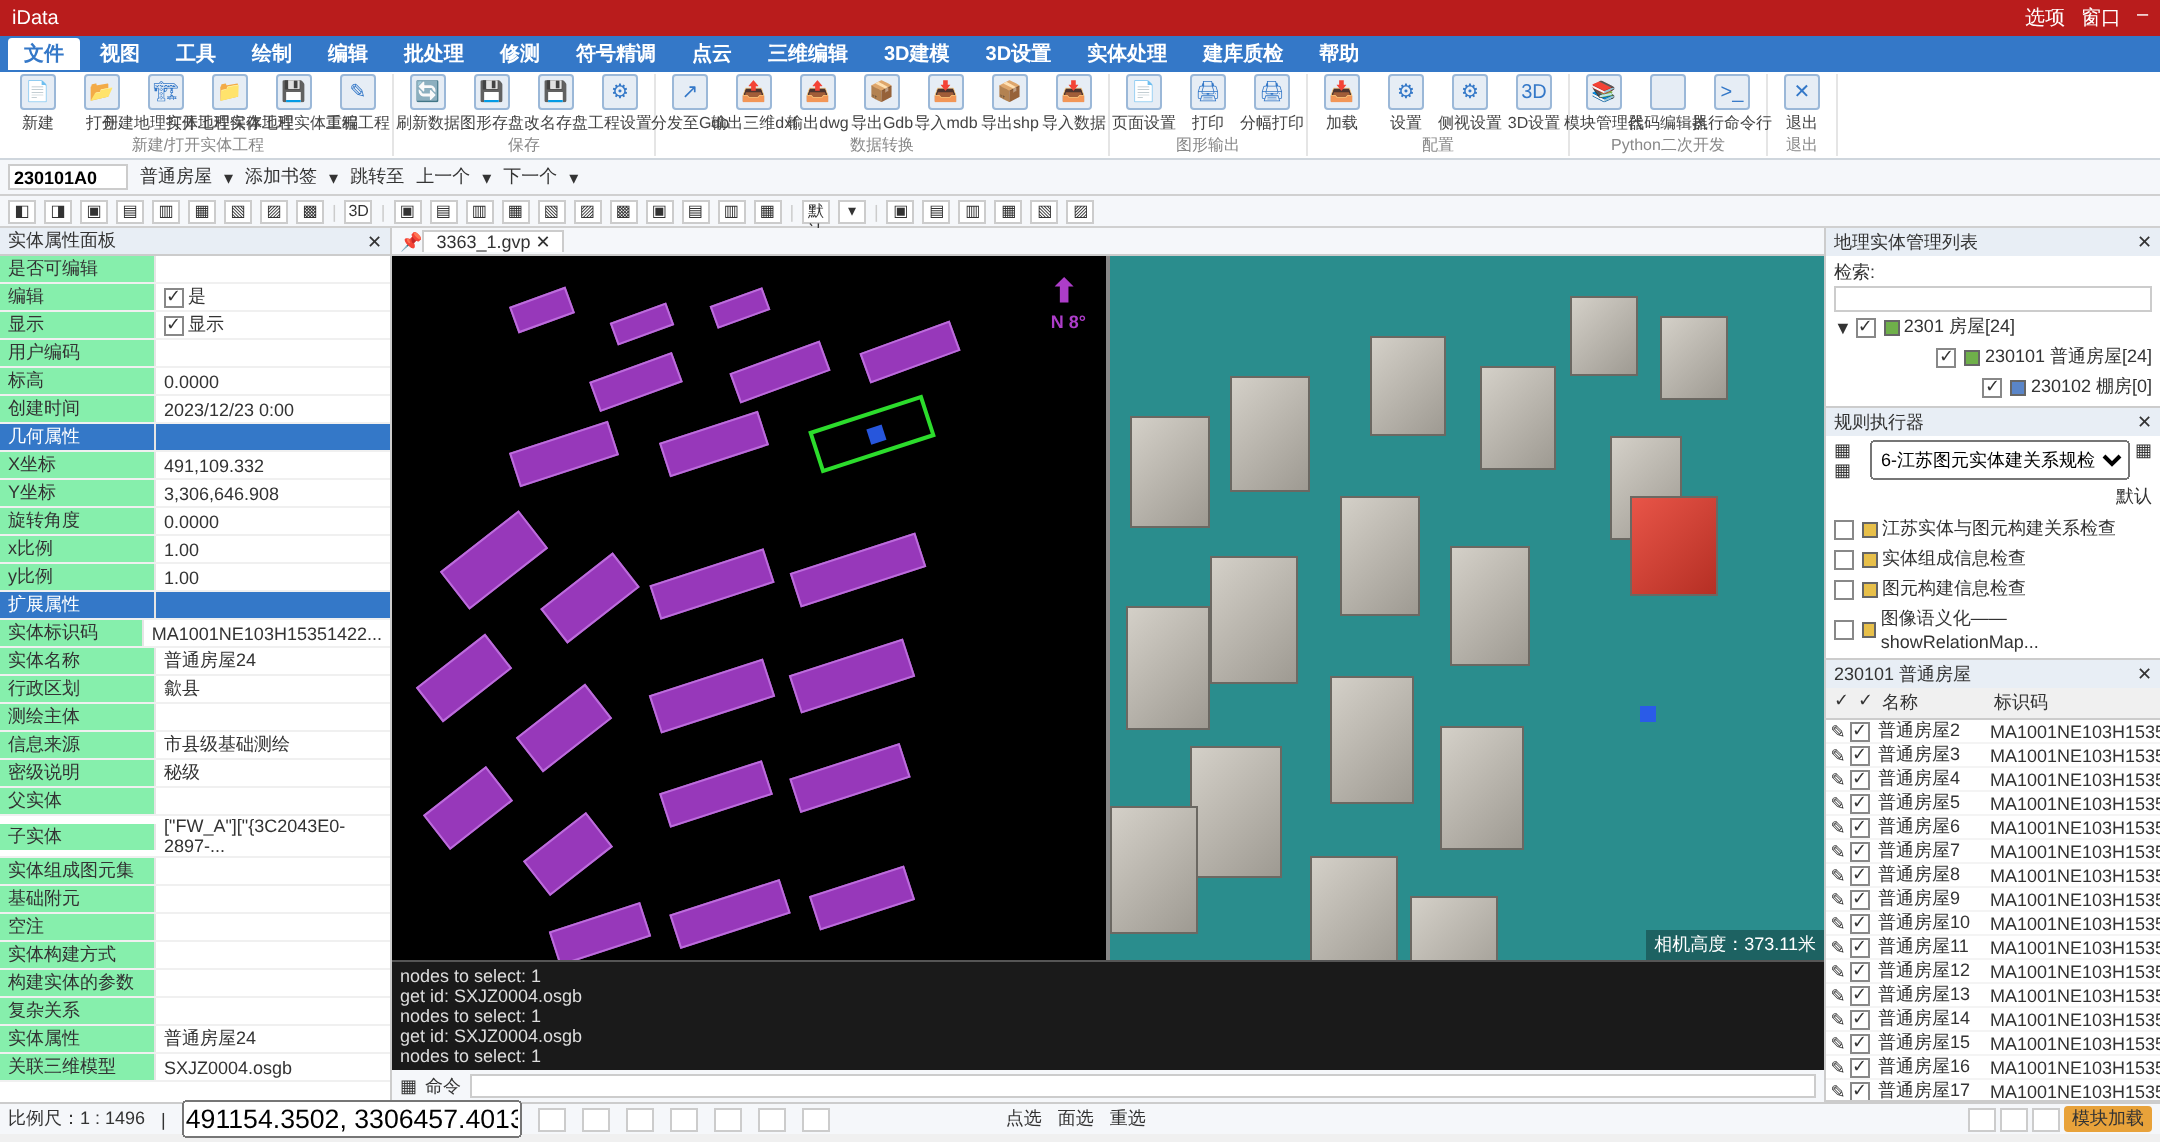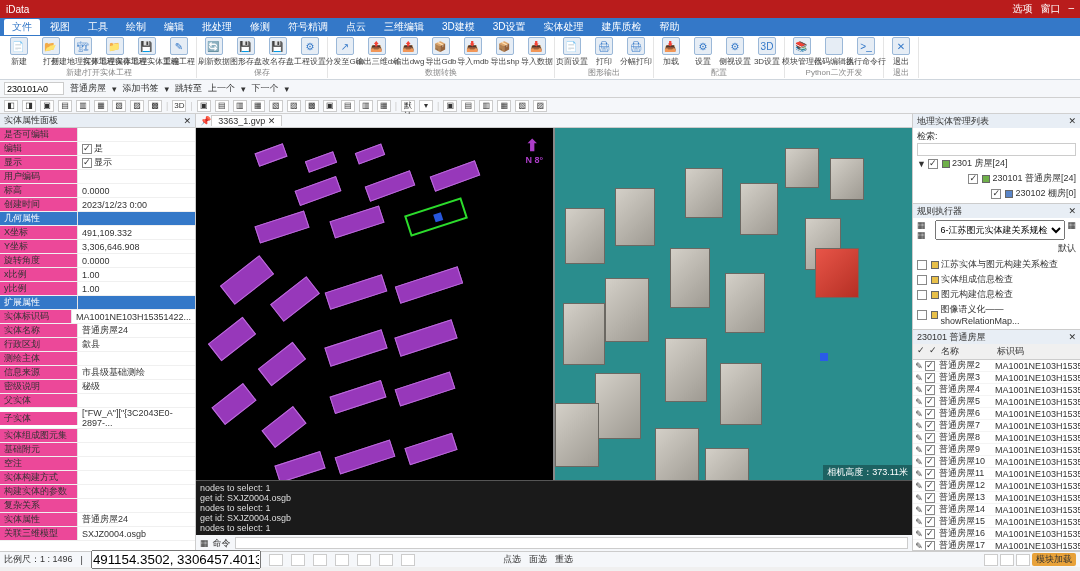--- a/index.html
+++ b/index.html
@@ -1,42 +1,42 @@
 <!DOCTYPE html>
 <html><head>
 <meta charset="utf-8">
 <style>
 * { margin:0; padding:0; box-sizing:border-box; font-family:"Microsoft YaHei",sans-serif; }
 body { width:1080px; height:571px; background:#f0f0f0; overflow:hidden; font-size:10px; color:#333; }
 .titlebar { height:18px; background:#b91c1c; color:#fff; display:flex; align-items:center; padding:0 6px; }
 .titlebar .app { font-size:10px; }
 .titlebar .right { margin-left:auto; display:flex; gap:8px; }
 .menubar { height:18px; background:#3478c8; display:flex; align-items:center; padding:0 4px; gap:2px; }
-.menubar .mitem { padding:1px 8px; color:#fff; font-size:10px; }
+.menubar .mitem { padding:1px 8px; color:#fff; font-size:10px;font-weight:bold; }
 .menubar .mitem.active { background:#fff; color:#3478c8; border-radius:2px 2px 0 0; }
 .ribbon { height:44px; background:#fff; border-bottom:1px solid #cfd6dd; display:flex; align-items:center; padding:2px 4px; }
 .rgroup { display:flex; flex-direction:column; align-items:center; margin:0 2px; border-right:1px solid #e5e5e5; padding-right:4px; }
 .ricons { display:flex; gap:6px; }
 .ricon { width:26px; display:flex; flex-direction:column; align-items:center; gap:1px; cursor:pointer; }
 .ricon .ic { width:18px; height:18px; background:#e6edf5; border:1px solid #9bb8d8; border-radius:2px; display:flex; align-items:center; justify-content:center; font-size:10px; color:#3478c8; }
 .ricon .lbl { font-size:8px; white-space:nowrap; color:#444; }
 .rgroup .caption { font-size:8px; color:#888; margin-top:0; }
 .secondbar { height:18px; background:#f5f7fa; border-bottom:1px solid #d0d0d0; display:flex; align-items:center; font-size:9px; padding:0 4px; gap:6px; }
 .secondbar input { font-size:9px; height:13px; border:1px solid #ccc; padding:0 2px; }
 .thirdbar { height:16px; background:#f5f7fa; border-bottom:1px solid #d0d0d0; display:flex; align-items:center; font-size:9px; padding:0 4px; gap:4px; }
 .thirdbar .tbtn { width:14px; height:12px; background:#fff; border:1px solid #ccc; }
 .main { display:flex; height:437px; }
 .leftpanel { width:196px; background:#fff; border-right:1px solid #ccc; display:flex; flex-direction:column; }
 .leftpanel .hdr { height:14px; background:#e8eef5; border-bottom:1px solid #ccc; font-size:9px; padding:0 4px; display:flex; align-items:center; }
 .leftpanel .hdr .x { margin-left:auto; }
 .leftpanel .sub { height:14px; display:flex; align-items:center; gap:4px; padding:0 4px; font-size:9px; border-bottom:1px solid #e0e0e0; }
 .leftpanel .sub select { font-size:9px; height:12px; border:1px solid #ccc; }
 .proptbl { overflow:auto; flex:1; }
 .prow { display:flex; font-size:9px; border-bottom:1px solid #f0f0f0; min-height:13px; align-items:center; }
-.prow .k { width:78px; padding:0 4px; background:#ec4899; border-right:1px solid #e5e5e5; }
+.prow .k { width:78px; padding:0 4px; background:#86efac; border-right:1px solid #e5e5e5; }
 .prow .v { flex:1; padding:0 4px; }
 .prow.section { background:#3478c8; color:#fff; }
 .prow.section .k, .prow.section .v { background:#3478c8; }
 .chk { width:10px; height:10px; border:1px solid #888; display:inline-block; vertical-align:middle; margin-right:2px; position:relative; }
 .chk.checked::after { content:"✓"; position:absolute; top:-2px; left:0; font-size:9px; }
 .center { flex:1; display:flex; flex-direction:column; background:#444; }
 .tabstrip { height:14px; background:#f5f7fa; border-bottom:1px solid #ccc; display:flex; align-items:center; font-size:9px; padding:0 4px; }
 .tabstrip .tab { padding:0 6px; background:#fff; border:1px solid #ccc; border-bottom:none; }
 .viewports { flex:1; display:flex; gap:2px; background:#888; }
 .vp { flex:1; position:relative; overflow:hidden; }
@@ -253,21 +253,21 @@
         <div class="ricon">
           <div class="ic">✕</div>
           <div class="lbl">退出</div>
         </div>
       </div>
       <div class="caption">退出</div>
     </div>
   </div>
 
 <div class="secondbar">
-  <input style="width: 60px;" value="230101A0">
+  <input style="width: 60px; font-weight: bold;" value="230101A0">
   <span>普通房屋</span>
   <span>▾</span>
   <span>添加书签</span>
   <span>▾</span>
   <span>跳转至</span>
   <span>上一个</span>
   <span>▾</span>
   <span>下一个</span>
   <span>▾</span>
 </div>

